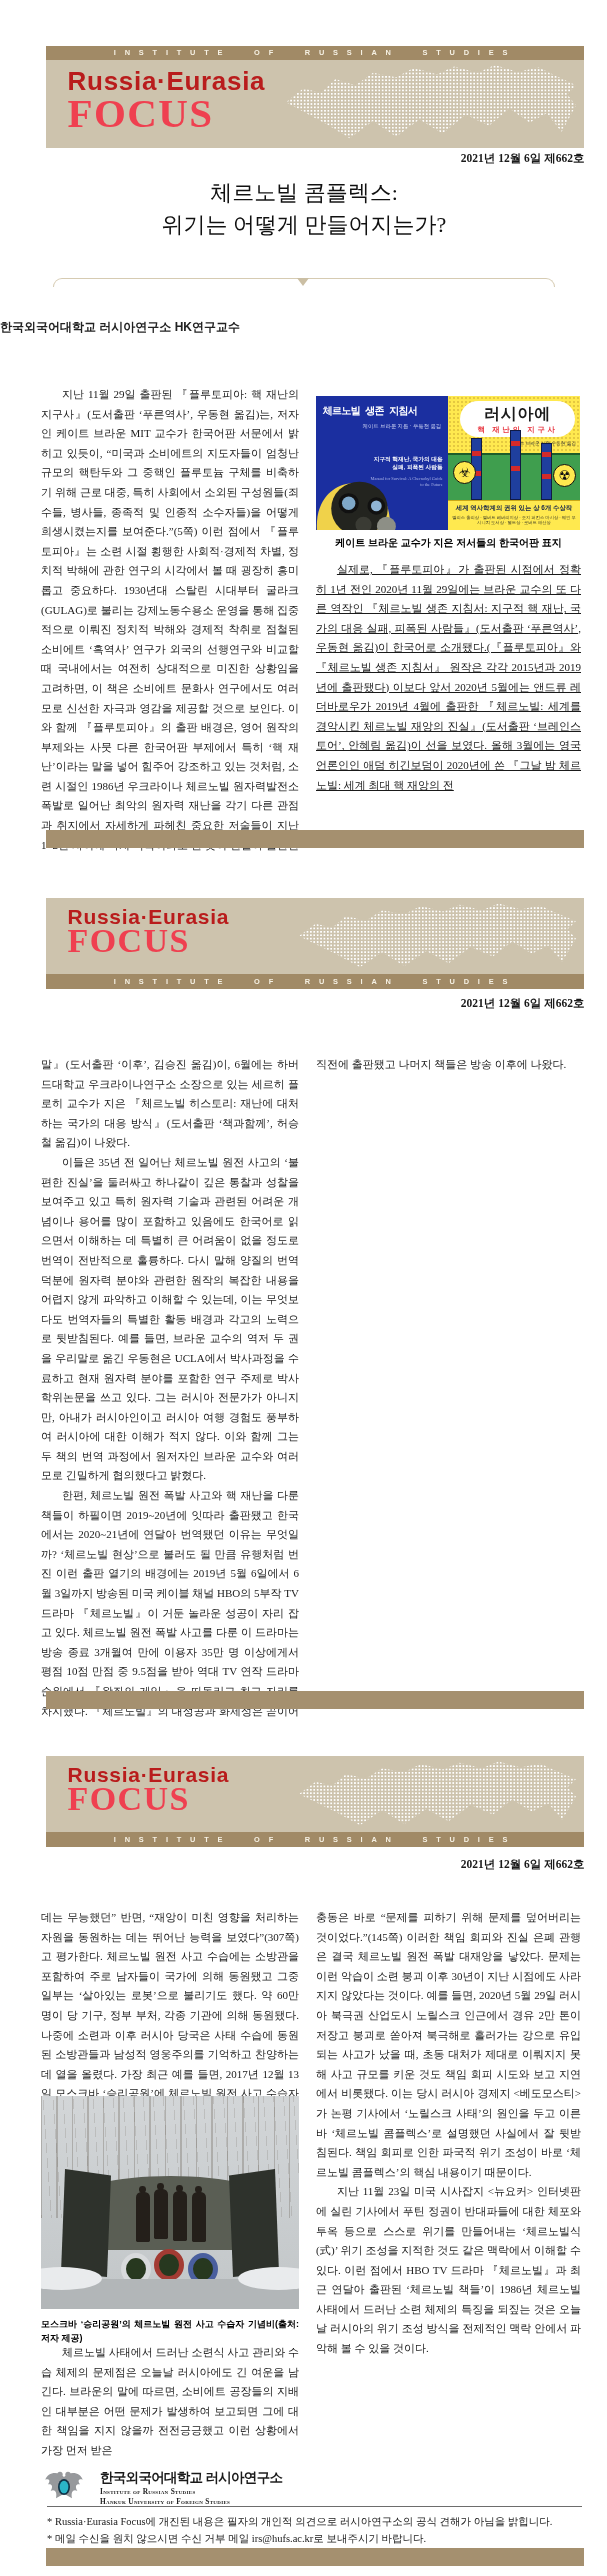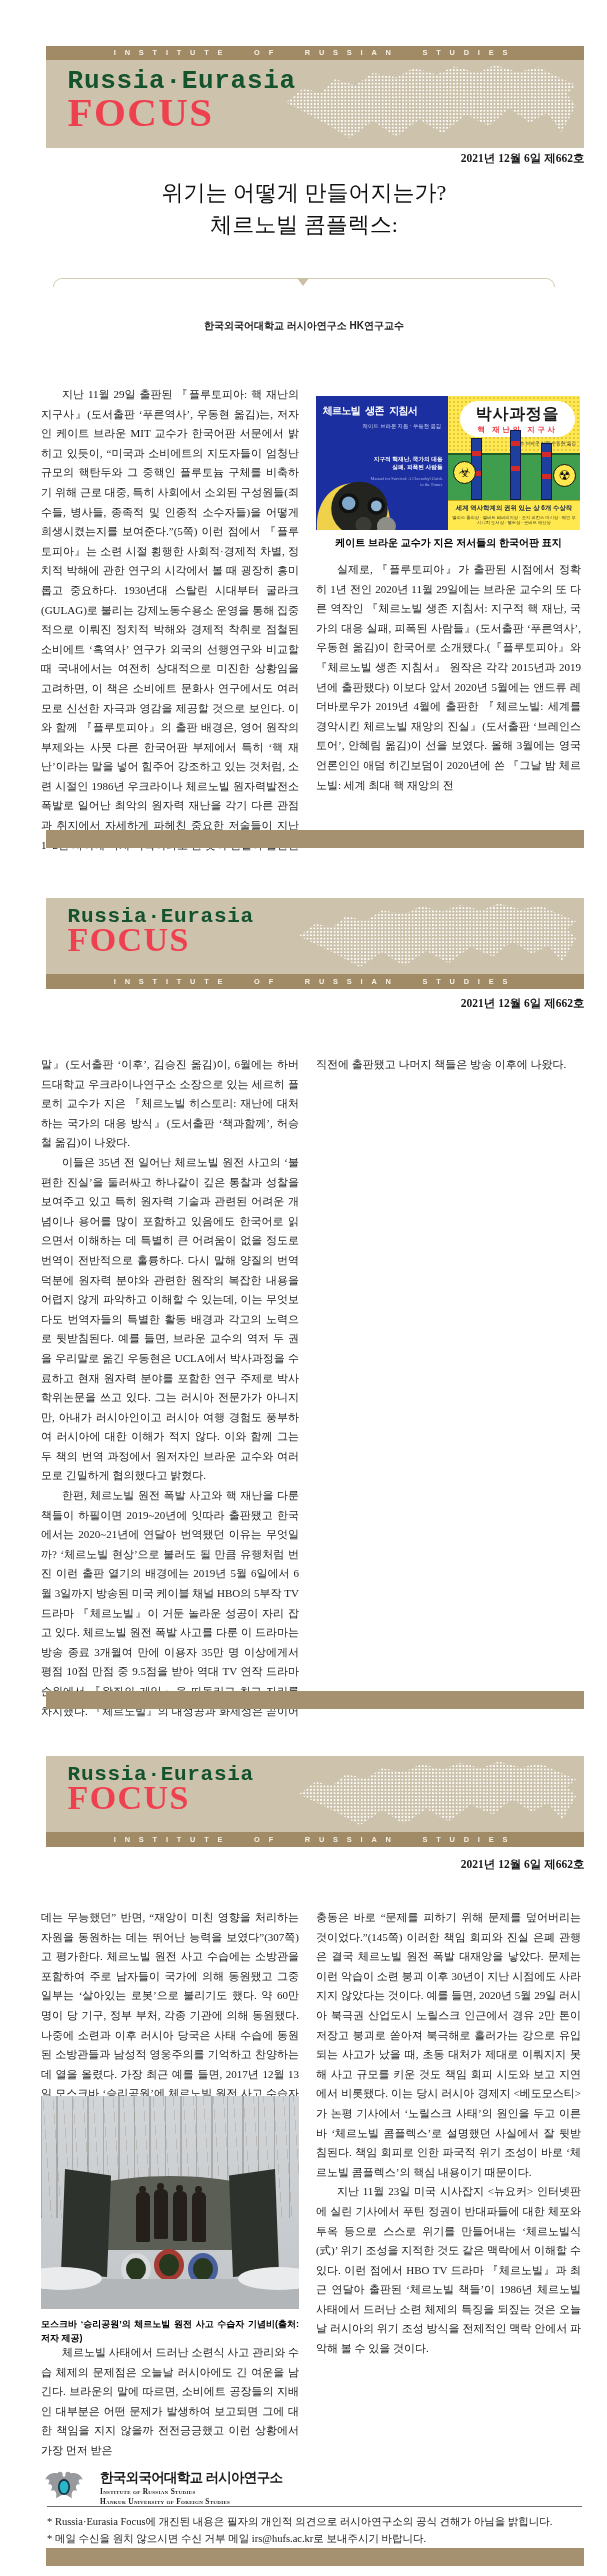--- a/index.html
+++ b/index.html
@@ -7,22 +7,22 @@
   body { width:608px; font-family:"Liberation Serif","DejaVu Serif",serif; color:#1a1a1a; }
   .page { position:relative; width:608px; height:859px; background:#fff; overflow:hidden; }
 
   
   .banner { position:absolute; left:46px; width:538px; background:#cdc3ad; }
   .banner .strip { background:#a18a66; color:#f6f1e4; font-family:"Liberation Sans","DejaVu Sans",sans-serif;
                    font-weight:bold; font-size:7.4px; letter-spacing:8.8px; word-spacing:12px;
                    text-align:center; overflow:hidden; white-space:nowrap; }
   .banner .beige { position:relative; }
   .brand { position:absolute; left:21.6px; top:6.8px; }
-  .brand .l1 { font-family:Liberation Mono, monospace; font-weight:bold;
-               color:#14532d; letter-spacing:0.7px; }
+  .brand .l1 { font-family:Liberation Sans, sans-serif; font-weight:bold;
+               color:#b91c1c; letter-spacing:0.7px; }
   .brand .l2 { font-family:"Liberation Serif","DejaVu Serif",serif; font-weight:bold;
                color:#ef4050; letter-spacing:1.4px; margin-top:-5.4px; }
   .banner-p1 .strip { height:13.5px; line-height:13.5px; }
   .banner-p1 .beige { height:88px; }
   .banner-p1 .l1 { font-size:26px; }
   .banner-p1 .l2 { font-size:41px; line-height:42px; }
   .banner-sm .beige { height:76px; }
   .banner-sm .strip { height:15px; line-height:15px; }
   .banner-sm .l1 { font-size:21px; }
   .banner-sm .l2 { font-size:34px; line-height:35px; }
@@ -38,22 +38,22 @@
   
   .title { position:absolute; left:0; width:608px; text-align:center; font-size:22px; line-height:32px; color:#101010; }
   .divider { position:absolute; left:53px; width:502px; height:8.8px;
              border-top:1.4px solid #d6cbb2; border-left:1.4px solid #d6cbb2; border-right:1.4px solid #d6cbb2;
              border-radius:9.5px 9.5px 0 0; }
   .divider .tri { position:absolute; left:50%; top:-1.4px; margin-left:-6.8px; width:0; height:0;
                   border-left:6.8px solid transparent; border-right:6.8px solid transparent;
                   border-top:8px solid #cbbfa4; }
   .author { position:absolute; left:0; width:608px; text-align:center;
             font-family:"Liberation Sans","DejaVu Sans",sans-serif; font-weight:bold; font-size:14px; }
-  .affil  { position:absolute; left:0; width:608px; text-align:center;
-            font-family:"Liberation Sans","DejaVu Sans",sans-serif; font-weight:bold; font-size:10px; color:#222; }
+  .affil  { position:absolute; left:0; width:608px; 
+            font-family:"Liberation Sans","DejaVu Sans",sans-serif; font-weight:bold; font-size:12px; color:#222; }
 
   
   .col { position:absolute; width:258px; font-size:11px; line-height:19.6px; text-align:justify; }
   .col p.ind { text-indent:1.9em; }
   .col p + p { margin-top:0; }
   .caption { font-family:"Liberation Sans","DejaVu Sans",sans-serif; font-weight:bold; font-size:10px;
              line-height:14px; color:#000; }
 
   
   .endbar { position:absolute; left:46px; width:538px; height:18px; background:#a5906f; }
@@ -124,22 +124,22 @@
       <div class="brand">
         <div class="l1">Russia·Eurasia</div>
         <div class="l2">FOCUS</div>
       </div>
       <div class="map"></div>
     </div>
   </div>
   <div class="dateline" style="top:151px;">2021년 12월 6일 제662호</div>
 
   <div class="title" style="top:177px;">
+    <div>체르노빌 콤플렉스:</div>
     <div>위기는 어떻게 만들어지는가?</div>
-    <div>체르노빌 콤플렉스:</div>
   </div>
   <div class="divider" style="top:278px;">
       <span class="tri"></span>
     </div>
   <div class="affil" style="top:319px;">한국외국어대학교 러시아연구소 HK연구교수</div>
 
   <div class="col" style="left:41px; top:385px; height:405px;">
     <p class="ind">지난 11월 29일 출판된 『플루토피아: 핵 재난의 지구사』(도서출판 ‘푸른역사’, 우동현 옮김)는, 저자인 케이트 브라운 MIT 교수가 한국어판 서문에서 밝히고 있듯이, “미국과 소비에트의 지도자들이 엄청난 규모의 핵탄두와 그 중핵인 플루토늄 구체를 비축하기 위해 근로 대중, 특히 사회에서 소외된 구성원들(죄수들, 병사들, 종족적 및 인종적 소수자들)을 어떻게 희생시켰는지를 보여준다.”(5쪽) 이런 점에서 『플루토피아』는 소련 시절 횡행한 사회적·경제적 차별, 정치적 박해에 관한 연구의 시각에서 볼 때 굉장히 흥미롭고 중요하다. 1930년대 스탈린 시대부터 굴라크(GULAG)로 불리는 강제노동수용소 운영을 통해 집중적으로 이뤄진 정치적 박해와 경제적 착취로 점철된 소비에트 ‘흑역사’ 연구가 외국의 선행연구와 비교할 때 국내에서는 여전히 상대적으로 미진한 상황임을 고려하면, 이 책은 소비에트 문화사 연구에서도 여러모로 신선한 자극과 영감을 제공할 것으로 보인다. 이와 함께 『플루토피아』의 출판 배경은, 영어 원작의 부제와는 사뭇 다른 한국어판 부제에서 특히 ‘핵 재난’이라는 말을 넣어 힘주어 강조하고 있는 것처럼, 소련 시절인 1986년 우크라이나 체르노빌 원자력발전소 폭발로 일어난 최악의 원자력 재난을 각기 다른 관점과 취지에서 자세하게 파헤친 중요한 저술들이 지난 1~2년 사이에 마치 약속이라도 한 듯이 연달아 출판된 데서 찾을 수 있다.</p>
   </div>
 
@@ -155,21 +155,21 @@
         <circle cx="56" cy="70" r="15" fill="#111"></circle>
           <circle cx="56" cy="70" r="10" fill="#7fa8c9"></circle>
         <circle cx="97" cy="74" r="13" fill="#111"></circle>
           <circle cx="97" cy="74" r="8" fill="#8fb4d4"></circle>
         <circle cx="78" cy="102" r="12" fill="#3a3b34"></circle>
         <circle cx="112" cy="104" r="14" fill="#8d8f86"></circle>
       </svg>
     </div>
     <div class="cover cover-plutopia">
       <div class="cp-cloud">
-        <div class="cp-title">박사과정을</div>
+        <div class="cp-title">러시아에</div>
         <div class="cp-sub">핵 재난의 지구사</div>
       </div>
       <div class="cp-byline">케이트 브라운 지음 우동현 옮김</div>
       <div class="cp-factory"></div>
       <div class="chim" style="left:23px; top:42px; height:62px;">
           <span class="band" style="top:12px;"></span>
           <span class="band" style="top:32px;"></span>
         </div>
       <div class="chim" style="left:62px; top:34px; height:70px;">
           <span class="band" style="top:9.5px;"></span>
@@ -182,21 +182,21 @@
       <div class="rad-badge" style="left:5.4px; top:65px;">☣</div>
       <div class="rad-badge" style="right:4px; top:68px;">☢</div>
       <div class="cp-band">
         <div class="cp-award">세계 역사학계의 권위 있는 상 6개 수상작</div>
         <div class="cp-award-list">엘리스 홀리상 · 앨버트 베버리지상 · 조지 퍼킨스 마시상 · 웨인 부시니치 도서상 · 헬트상 · 로버트 애선상</div>
       </div>
     </div>
   </div>
   <div class="caption" style="position:absolute; left:316px; top:536px; width:265px; text-align:center;">케이트 브라운 교수가 지은 저서들의 한국어판 표지</div>
 
-  <div class="col" style="left:316px; top:560px; width:265px; height:233px;">
+  <div class="col" style="left:316px; top:560px; width:265px; height:233px;text-decoration:underline;">
     <p class="ind">실제로, 『플루토피아』가 출판된 시점에서 정확히 1년 전인 2020년 11월 29일에는 브라운 교수의 또 다른 역작인 『체르노빌 생존 지침서: 지구적 핵 재난, 국가의 대응 실패, 피폭된 사람들』(도서출판 ‘푸른역사’, 우동현 옮김)이 한국어로 소개됐다.(『플루토피아』와 『체르노빌 생존 지침서』 원작은 각각 2015년과 2019년에 출판됐다) 이보다 앞서 2020년 5월에는 앤드류 레더바로우가 2019년 4월에 출판한 『체르노빌: 세계를 경악시킨 체르노빌 재앙의 진실』(도서출판 ‘브레인스토어’, 안혜림 옮김)이 선을 보였다. 올해 3월에는 영국 언론인인 애덤 히긴보덤이 2020년에 쓴 『그날 밤 체르노빌: 세계 최대 핵 재앙의 전</p>
   </div>
 
   <div class="endbar" style="top:830px;"></div>
 </div>
 
 <div class="page">
   <div class="banner banner-sm" style="top:39px;">
     <div class="beige">
       <div class="brand">

